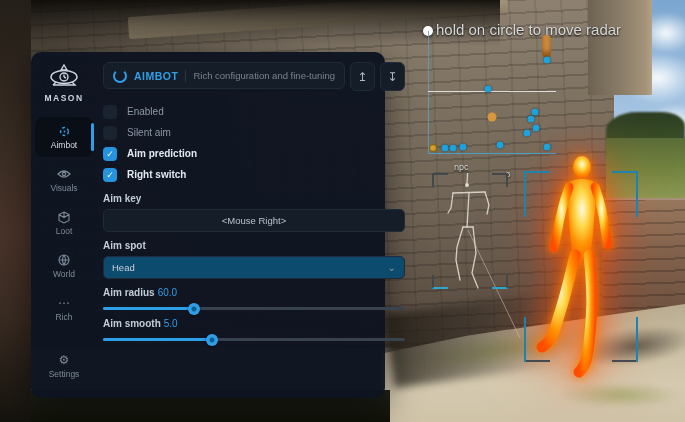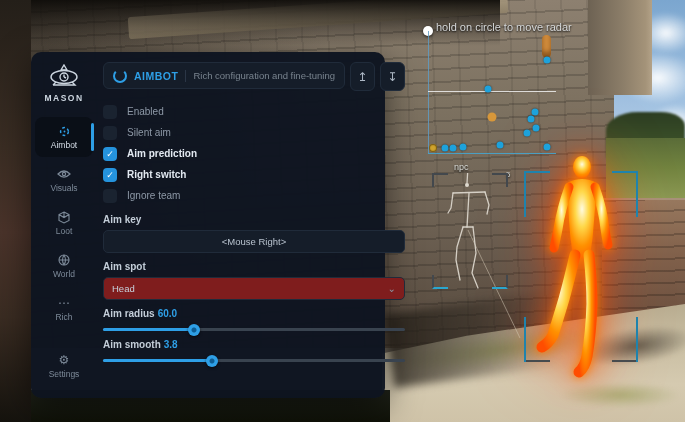--- a/index.html
+++ b/index.html
@@ -44,21 +44,21 @@
   .left-strip{left:0;top:0;width:31px;height:422px;
     background:linear-gradient(180deg,#241f19 0%,#3a2d23 35%,#4a332a 55%,#3a2c22 75%,#15130e 100%);}
 
   
   .radar{left:428px;top:31px;width:128px;height:123px;}
   .radar-edge-l{left:0;top:0;bottom:0;width:1px;background:rgba(95,155,195,.85);}
   .radar-edge-b{left:0;right:0;bottom:0;height:1px;background:rgba(70,165,205,.9);}
   .radar-midline{left:0;right:0;top:60px;height:1px;background:rgba(240,240,240,.85);}
   .radar-handle{left:-5px;top:-5px;width:10px;height:10px;border-radius:50%;background:#fff;
     box-shadow:0 1px 3px rgba(0,0,0,.7);}
-  .radar-hint{left:8px;top:-10px;font-size:11px;color:#d6d8d9;text-shadow:0 1px 2px #000;white-space:nowrap;}
+  .radar-hint{left:8px;top:-10px;font-size:15px;color:#d6d8d9;text-shadow:0 1px 2px #000;white-space:nowrap;}
   .radar-capsule{left:114px;top:4px;width:9px;height:23px;border-radius:5px;background:#cf8a3b;
     box-shadow:inset 0 -6px 4px rgba(120,70,20,.7);}
   .dot{position:absolute;border-radius:50%;transform:translate(-50%,-50%);}
   .dot.blue{width:7px;height:7px;background:#1da2dc;box-shadow:0 0 2px rgba(0,0,0,.6);}
   .dot.orange{width:9px;height:9px;background:#d7973a;}
   .dot.yellow{width:8px;height:8px;background:#cfa32c;box-shadow:inset 0 0 1px 1px rgba(60,40,0,.6);}
 
   
   .npc{left:432px;top:163px;width:78px;height:128px;}
   .npc-label{left:22px;top:-1px;font-size:9px;color:#dcded9;text-shadow:0 1px 2px #000;text-align:right;}
@@ -104,24 +104,24 @@
   .pill-sub{color:#79848f;font-size:9.5px;white-space:nowrap;overflow:hidden;}
   .icon-btn{width:23px;height:27px;background:#151d29;border:1px solid #202b3a;border-radius:6px;
     color:#aeb9c6;font-size:12px;display:flex;align-items:center;justify-content:center;cursor:pointer;}
   .toggle-row{display:flex;align-items:center;gap:10px;height:21px;cursor:pointer;}
   .checkbox{width:14px;height:14px;border-radius:4px;background:#1a2330;display:flex;align-items:center;
     justify-content:center;color:transparent;font-size:9px;flex:0 0 auto;}
   .checkbox.on{background:#2593dd;color:#fff;}
   .toggle-label{font-size:10px;color:#8d98a6;}
   .toggle-row.on .toggle-label{color:#e2e9f1;font-weight:bold;}
   .field-label{font-size:10px;font-weight:bold;color:#c3cdd8;margin:8px 0 5px;}
-  .field-label .val{color:#2e9fe6;margin-left:3px;font-weight:bold;}
+  .field-label .val{color:#2e9fe6;margin-left:3px;font-weight:normal;}
   .key-btn{height:21px;background:#151d29;border:1px solid #202b3a;border-radius:5px;color:#b9c3cf;
     font-size:9.5px;display:flex;align-items:center;justify-content:center;cursor:pointer;}
-  .select{height:21px;background:#7f1d1d;border:1px solid #202b3a;border-radius:5px;color:#c7d1dc;
+  .select{height:21px;background:#0c4a6e;border:1px solid #202b3a;border-radius:5px;color:#c7d1dc;
     font-size:9.5px;display:flex;align-items:center;justify-content:space-between;padding:0 8px;cursor:pointer;}
   .chev{color:#8a95a3;font-size:10px;line-height:10px;}
   .slider{position:relative;height:3px;background:#39434f;border-radius:2px;margin:9px 0 6px;cursor:pointer;}
   .slider .fill{position:relative;height:3px;background:#2e9fe6;border-radius:2px;}
   .slider .handle{position:absolute;right:-6px;top:50%;transform:translateY(-50%);width:12px;height:12px;
     border-radius:50%;background:radial-gradient(circle at center,#0d5d94 0 2px,#2e9fe6 3px);
     box-shadow:0 1px 3px rgba(0,0,0,.6);}
   .snap{stroke:rgba(215,205,185,.5);stroke-width:1;}
   .skel{stroke:#ddd8ce;stroke-width:1.3;fill:none;opacity:.92;stroke-linecap:round;stroke-linejoin:round;}
 </style>
@@ -322,45 +322,41 @@
         <span class="toggle-label">Silent aim</span>
       </div>
       <div class="toggle-row on">
         <span class="checkbox on">✓</span>
         <span class="toggle-label">Aim prediction</span>
       </div>
       <div class="toggle-row on">
         <span class="checkbox on">✓</span>
         <span class="toggle-label">Right switch</span>
       </div>
-      <div class="toggle-row">
-        <span class="checkbox">✓</span>
-        <span class="toggle-label">Ignore team</span>
-      </div>
 
       <div class="field-label">Aim key</div>
       <div class="key-btn">&lt;Mouse Right&gt;</div>
 
       <div class="field-label">Aim spot</div>
       <div class="select">
         <span>Head</span>
         <span class="chev">⌄</span>
       </div>
 
       <div class="field-label">
         <span>Aim radius</span><span class="val">60.0</span>
       </div>
       <div class="slider">
         <div class="fill" style="width: 30%;">
           <div class="handle"></div>
         </div>
       </div>
 
       <div class="field-label">
-        <span>Aim smooth</span><span class="val">3.8</span>
+        <span>Aim smooth</span><span class="val">5.0</span>
       </div>
       <div class="slider">
         <div class="fill" style="width: 36%;">
           <div class="handle"></div>
         </div>
       </div>
     </div>
   </div>
 
 </div>

